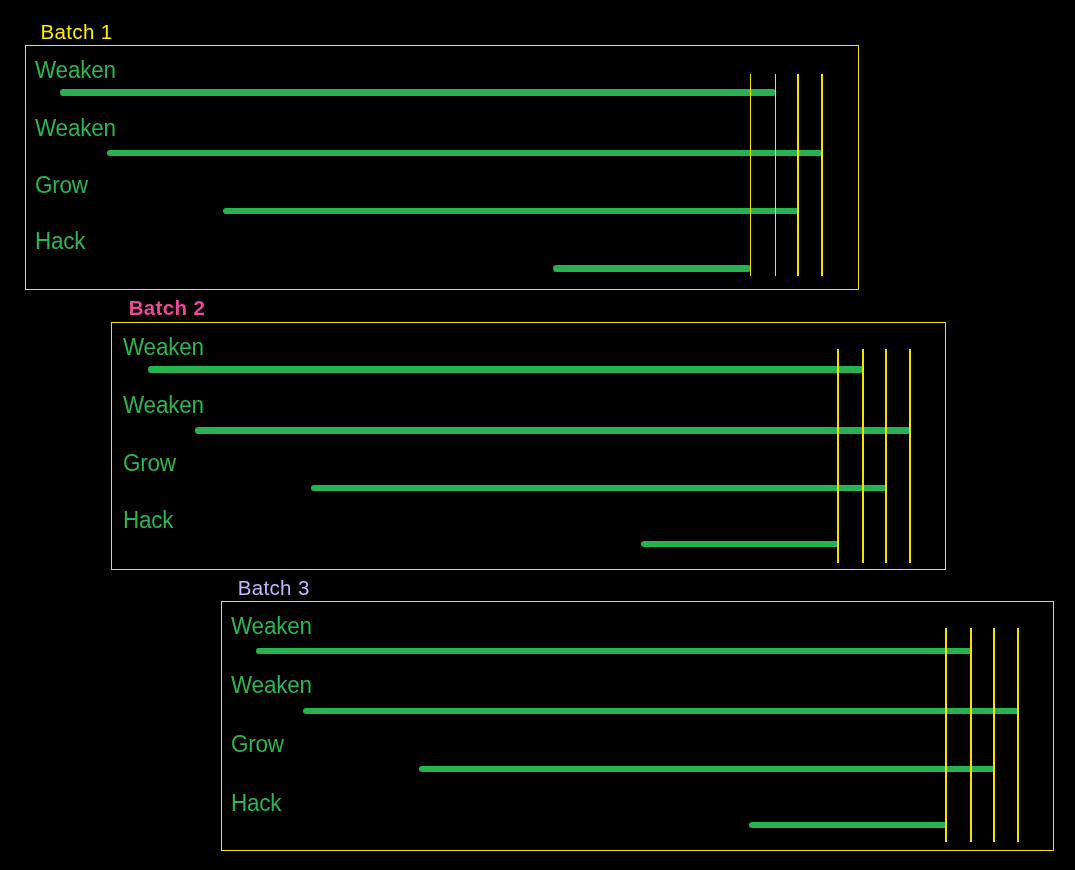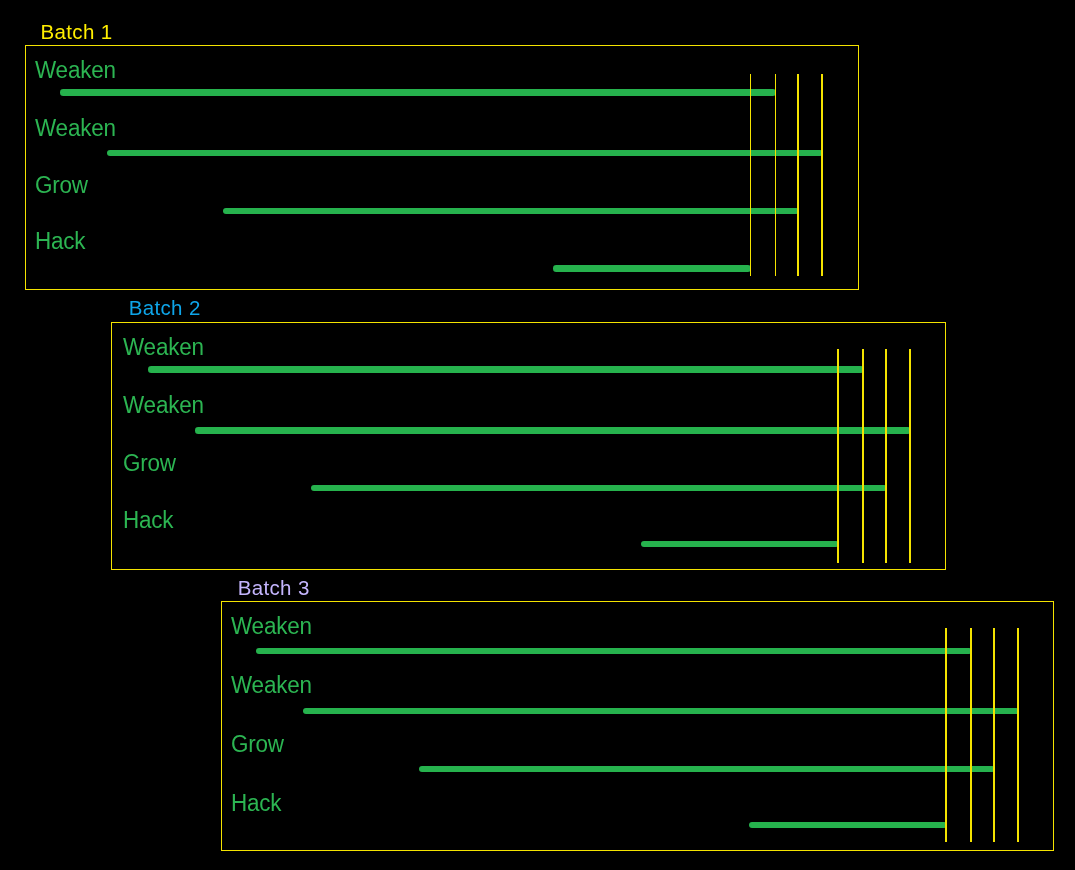--- a/index.html
+++ b/index.html
@@ -67,21 +67,21 @@
       <div class="task-label" style="left: 31.2px; top: 174px; color: rgb(44, 181, 82);">Grow</div>
       <div class="task-bar" style="left: 219px; top: 207.75px; width: 575.9px; height: 6.5px; background: rgb(38, 178, 77);"></div>
       <div class="task-label" style="left: 31.2px; top: 230px; color: rgb(44, 181, 82);">Hack</div>
       <div class="task-bar" style="left: 549px; top: 265.45px; width: 198.2px; height: 6.5px; background: rgb(38, 178, 77);"></div>
       <div class="finish-line" style="left: 745.55px; top: 73.5px; height: 202.8px; background: rgb(244, 227, 0);"></div>
       <div class="finish-line" style="left: 770.65px; top: 73.5px; height: 202.8px; background: rgb(244, 227, 0);"></div>
       <div class="finish-line" style="left: 793.25px; top: 73.5px; height: 202.8px; background: rgb(244, 227, 0);"></div>
       <div class="finish-line" style="left: 817.15px; top: 73.5px; height: 202.8px; background: rgb(244, 227, 0);"></div>
     </section>
   <section class="batch-group">
-    <h2 class="batch-title" style="left: 124.7px; top: 298.4px; color: #0ea5e9;">Batch 2</h2>
+    <h2 class="batch-title" style="left: 124.7px; top: 298.4px; color: #ec4899; font-weight: bold;">Batch 2</h2>
     <div class="batch-box" style="left: 106.9px; top: 322.3px; width: 834.7px; height: 248.1px; border-color: rgb(244, 227, 0);"></div>
   <div class="task-label" style="left: 119.1px; top: 335.6px; color: rgb(44, 181, 82);">Weaken</div>
       <div class="task-bar" style="left: 144px; top: 366.05px; width: 715.9px; height: 6.5px; background: rgb(38, 178, 77);"></div>
       <div class="task-label" style="left: 119.1px; top: 393.5px; color: rgb(44, 181, 82);">Weaken</div>
       <div class="task-bar" style="left: 190.7px; top: 427.35px; width: 715.9px; height: 6.5px; background: rgb(38, 178, 77);"></div>
       <div class="task-label" style="left: 119.1px; top: 451.8px; color: rgb(44, 181, 82);">Grow</div>
       <div class="task-bar" style="left: 306.9px; top: 484.95px; width: 576.1px; height: 6.5px; background: rgb(38, 178, 77);"></div>
       <div class="task-label" style="left: 119.1px; top: 509.4px; color: rgb(44, 181, 82);">Hack</div>
       <div class="task-bar" style="left: 636.8px; top: 540.65px; width: 198px; height: 6.5px; background: rgb(38, 178, 77);"></div>
       <div class="finish-line" style="left: 833.25px; top: 348.6px; height: 214.9px; background: rgb(244, 227, 0);"></div>

